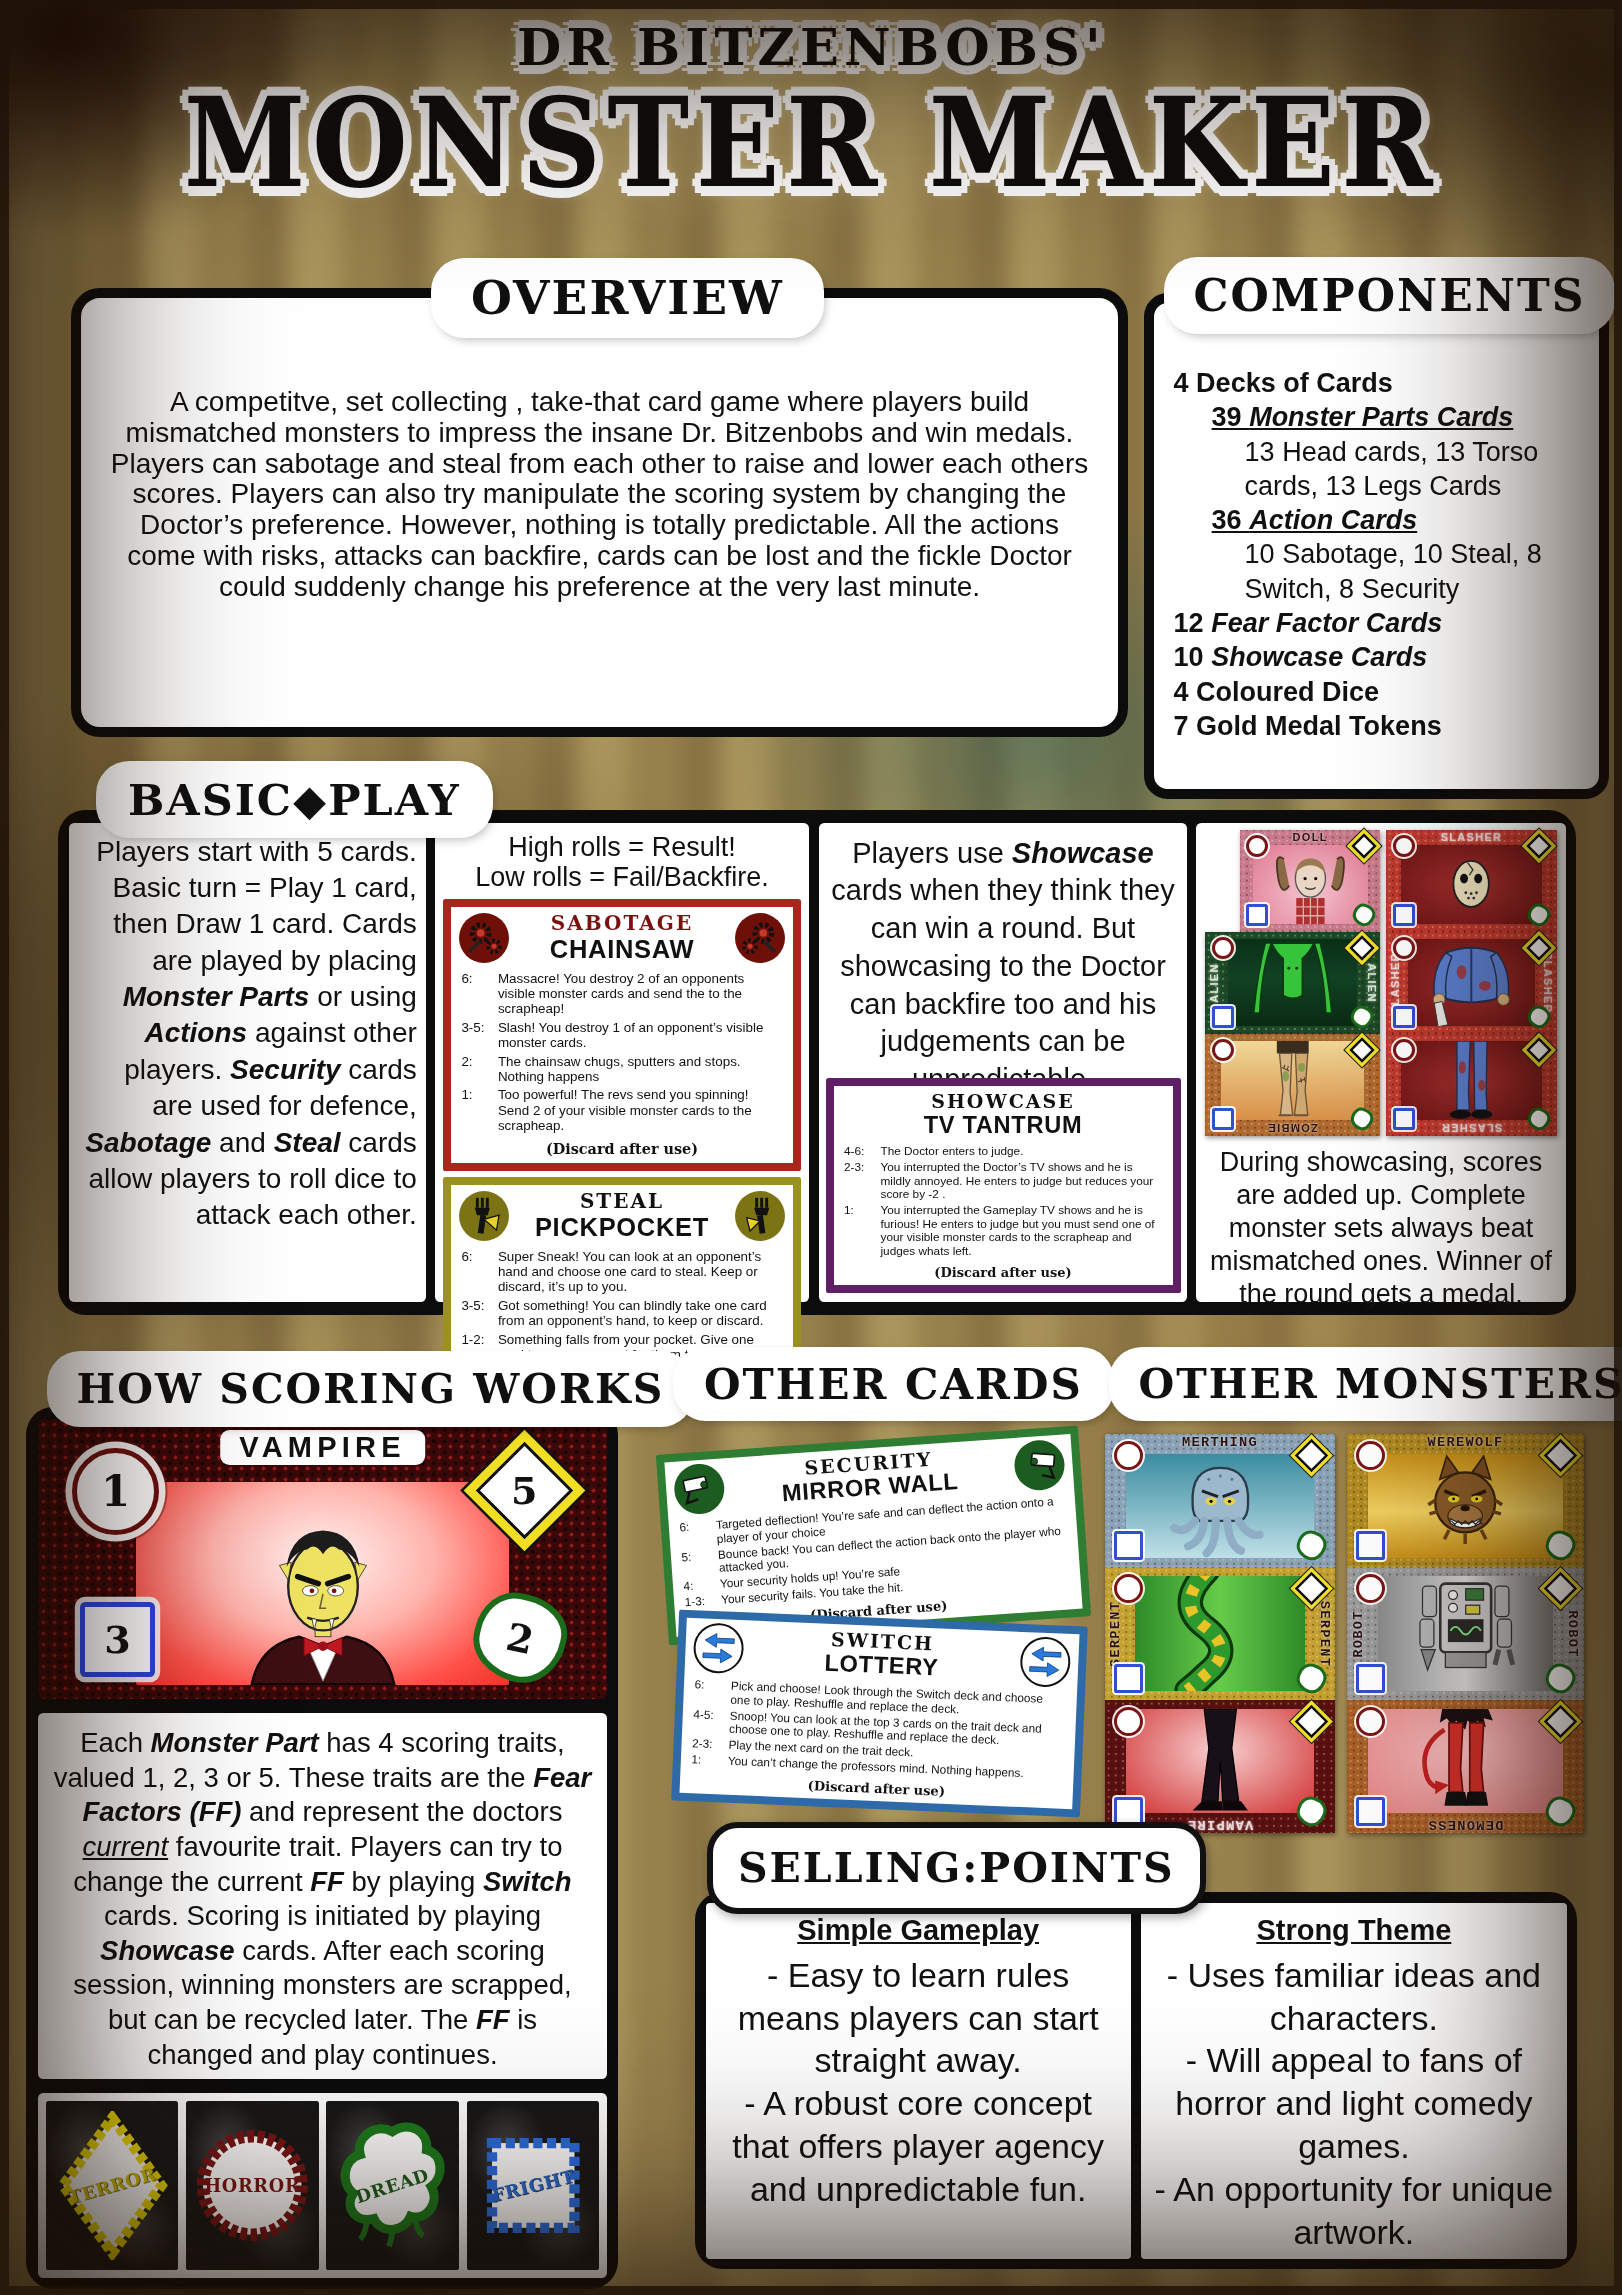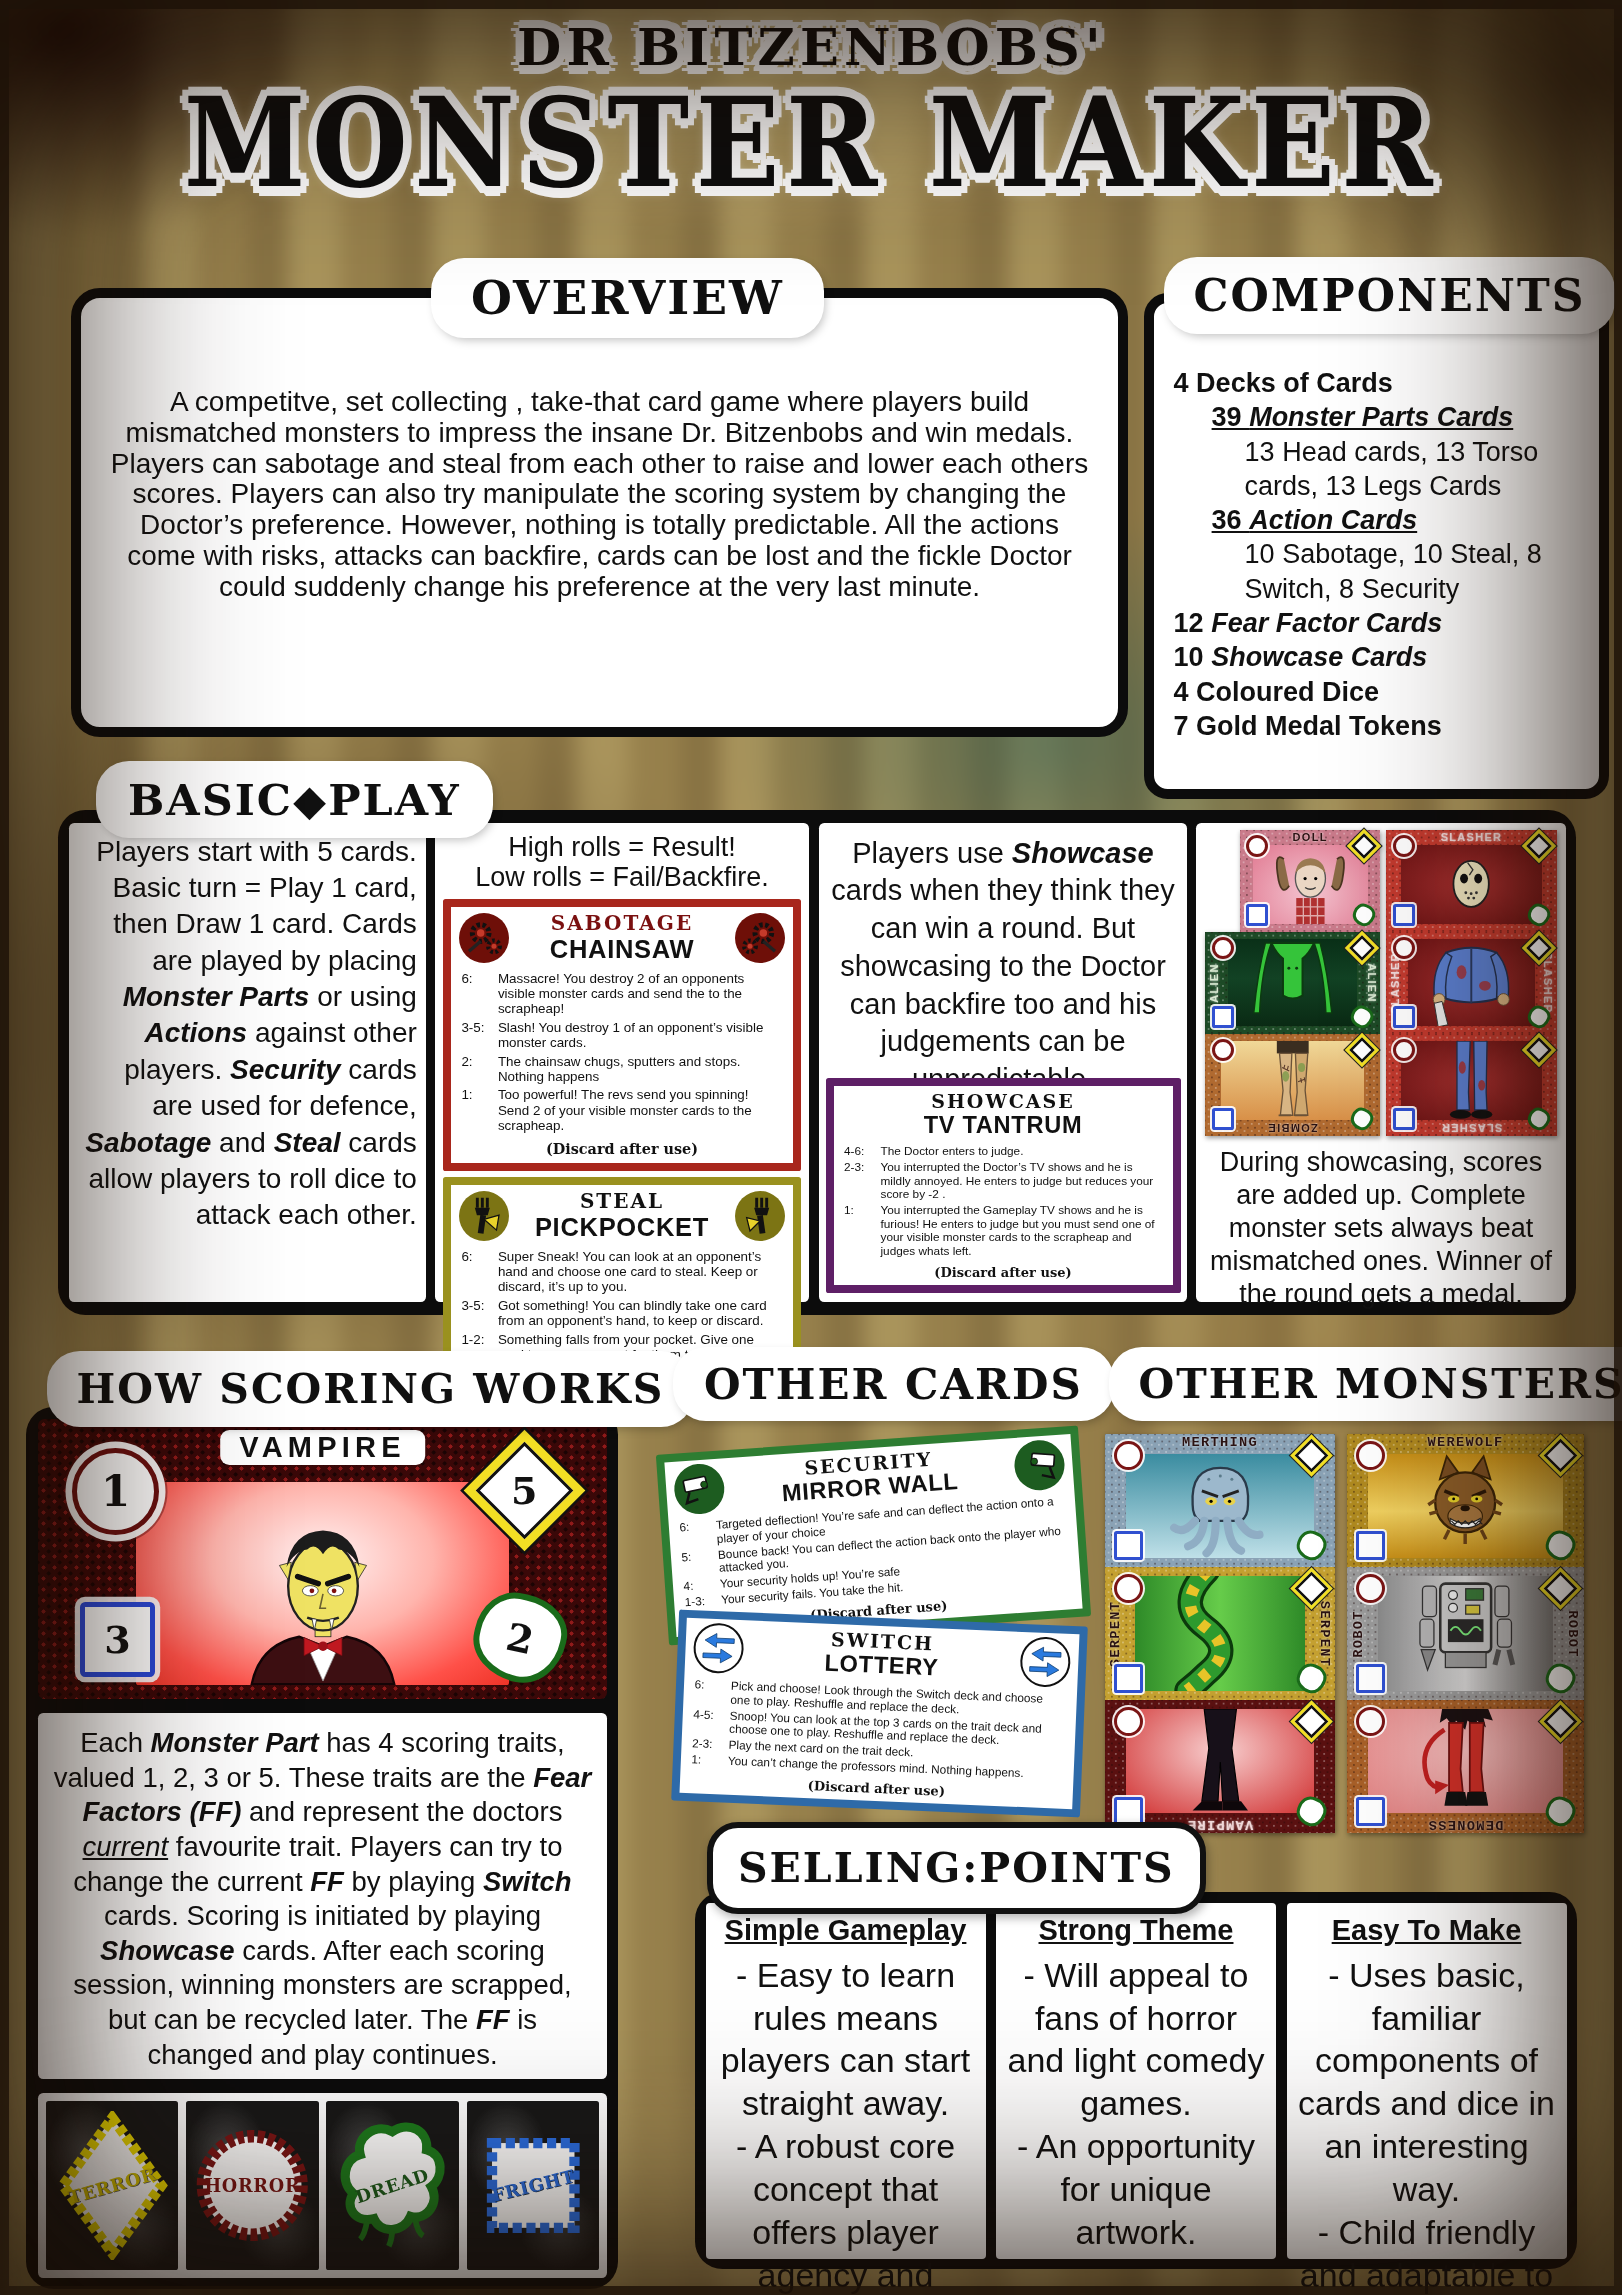--- a/index.html
+++ b/index.html
@@ -713,26 +713,22 @@
 
 <div id="bb-sell" class="blackbox">
   <div id="sell-cols">
     <div class="sell-col">
       <div class="sell-title">Simple Gameplay</div>
       <div class="sell-line">- Easy to learn rules means players can start straight away.</div>
       <div class="sell-line">- A robust core concept that offers player agency and unpredictable fun.</div>
     </div>
     <div class="sell-col">
       <div class="sell-title">Strong Theme</div>
+      <div class="sell-line">- Uses familiar ideas and characters.</div>
       <div class="sell-line">- Will appeal to fans of horror and light comedy games.</div>
       <div class="sell-line">- An opportunity for unique artwork.</div>
     </div>
-    <div class="sell-col">
-      <div class="sell-title">Easy To Make</div>
-      <div class="sell-line">- Uses basic, familiar components of cards and dice in an interesting way.</div>
-      <div class="sell-line">- Child friendly and adaptable to other themes.</div>
-    </div>
   </div>
 </div>
 <div id="st-selling" class="sticker">SELLING:POINTS</div>
 
 <div class="frame"></div>
 
 
 </body></html>

